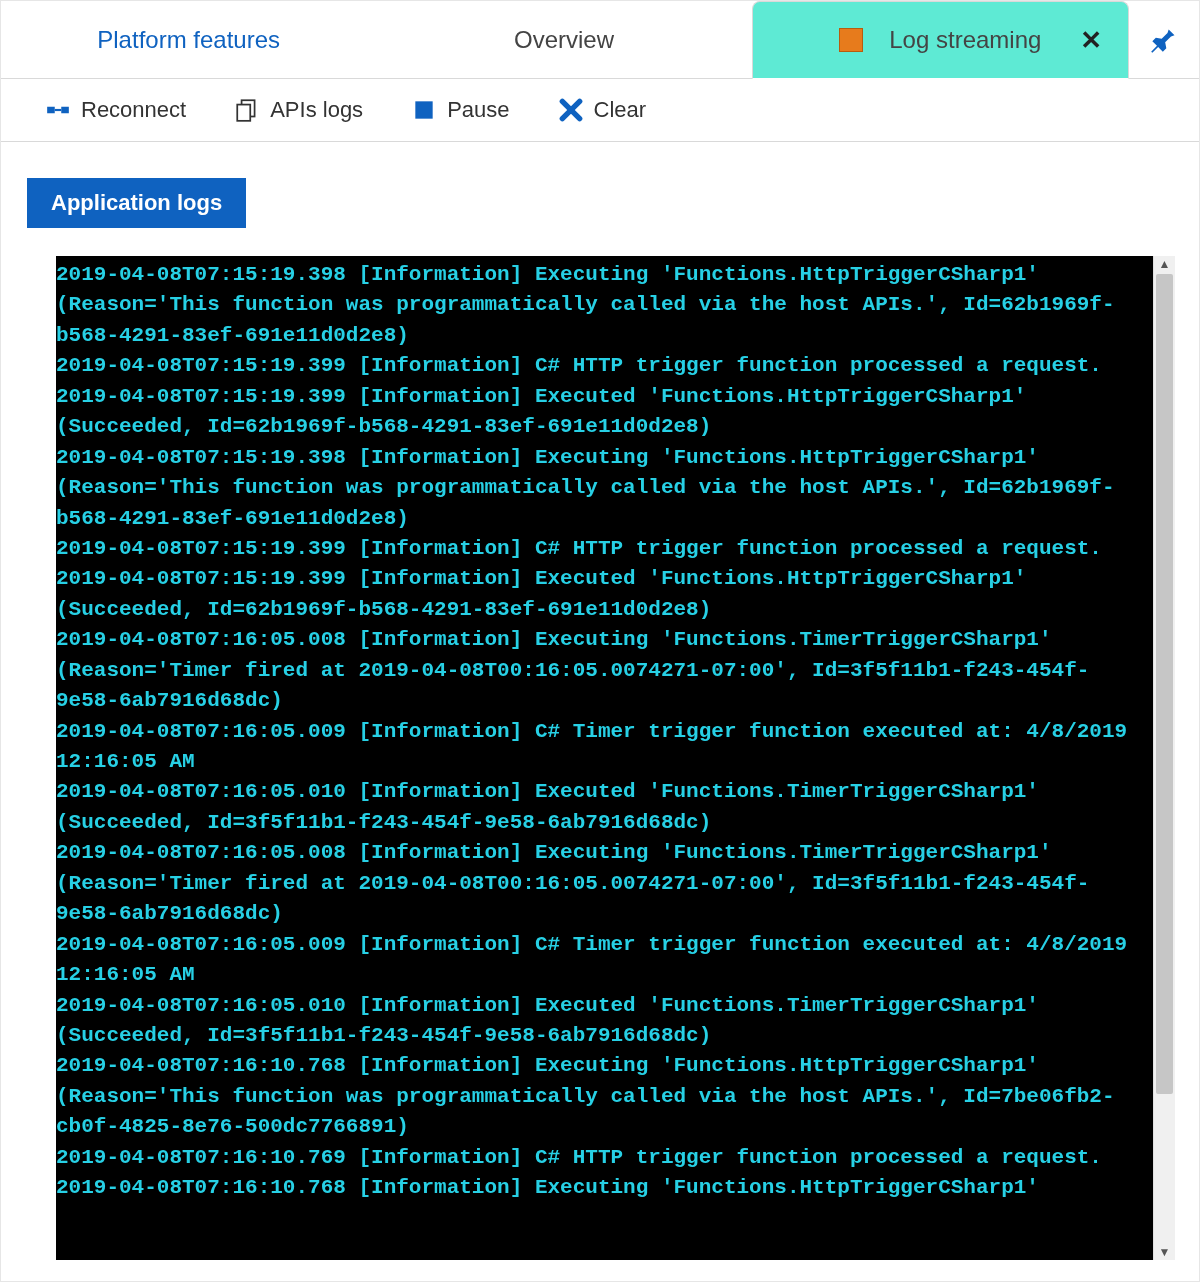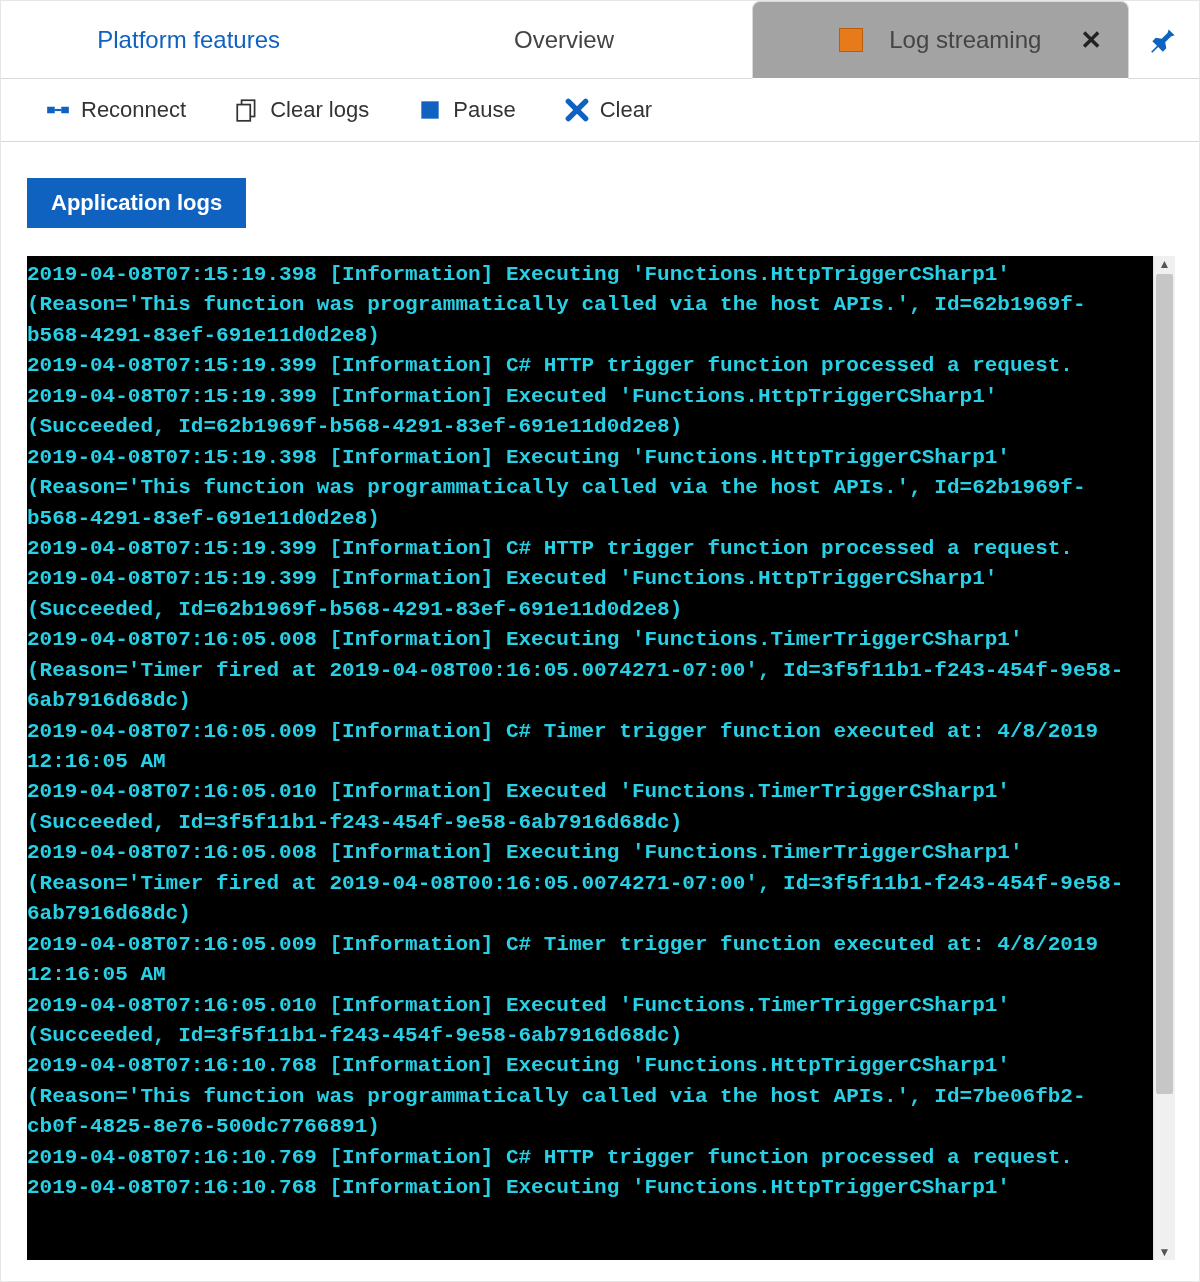--- a/index.html
+++ b/index.html
@@ -27,21 +27,21 @@
     color: #444;
     cursor: pointer;
     position: relative;
   }
   .tab.link { color: #0f62c0; cursor: pointer; }
   .tab.active {
     border: 1px solid #d9d9d9;
     border-bottom: 1px solid #fff;
     border-top-left-radius: 8px;
     border-top-right-radius: 8px;
-    background: #a3a3a3;
+    background: #5eead4;
     margin-bottom: -1px;
     gap: 20px;
   }
   .tab .app-icon {
     width: 24px; height: 24px;
     background: #e77b1c;
     border: 1px solid #b85c0e;
     display: inline-block;
     margin-right: 6px;
   }
@@ -109,20 +109,21 @@
     background: #000;
     color: #27d0e5;
     font-family: Consolas, "Courier New", monospace;
     font-size: 21px;
     font-weight: 600;
     line-height: 1.45;
     padding: 4px 8px 4px 0;
     height: 1004px;
     overflow: hidden;
     word-wrap: break-word;
+    margin-left: 29px;
   }
   .scrollbar {
     width: 22px;
     background: #f0f0f0;
     position: relative;
     border-left: 1px solid #e0e0e0;
   }
   .scroll-thumb {
     position: absolute;
     left: 2px; right: 2px;
@@ -170,21 +171,21 @@
       <rect x="15" y="9" width="7" height="6" fill="#0f62c0"></rect>
       <rect x="9" y="11" width="6" height="2" fill="#0f62c0"></rect>
     </svg>
     <span>Reconnect</span>
   </div>
   <div class="tool-btn">
     <svg viewBox="0 0 24 24">
       <rect x="7" y="3" width="12" height="15" fill="none" stroke="#333" stroke-width="1.6"></rect>
       <rect x="3" y="7" width="12" height="15" fill="#fff" stroke="#333" stroke-width="1.6"></rect>
     </svg>
-    <span>Clear logs</span>
+    <span>APIs logs</span>
   </div>
   <div class="tool-btn">
     <svg viewBox="0 0 24 24">
       <rect x="4" y="4" width="16" height="16" fill="#0f62c0"></rect>
     </svg>
     <span>Pause</span>
   </div>
   <div class="tool-btn">
     <svg viewBox="0 0 24 24">
       <path d="M4 4 L20 20 M20 4 L4 20" stroke="#0f62c0" stroke-width="5" stroke-linecap="round"></path>

